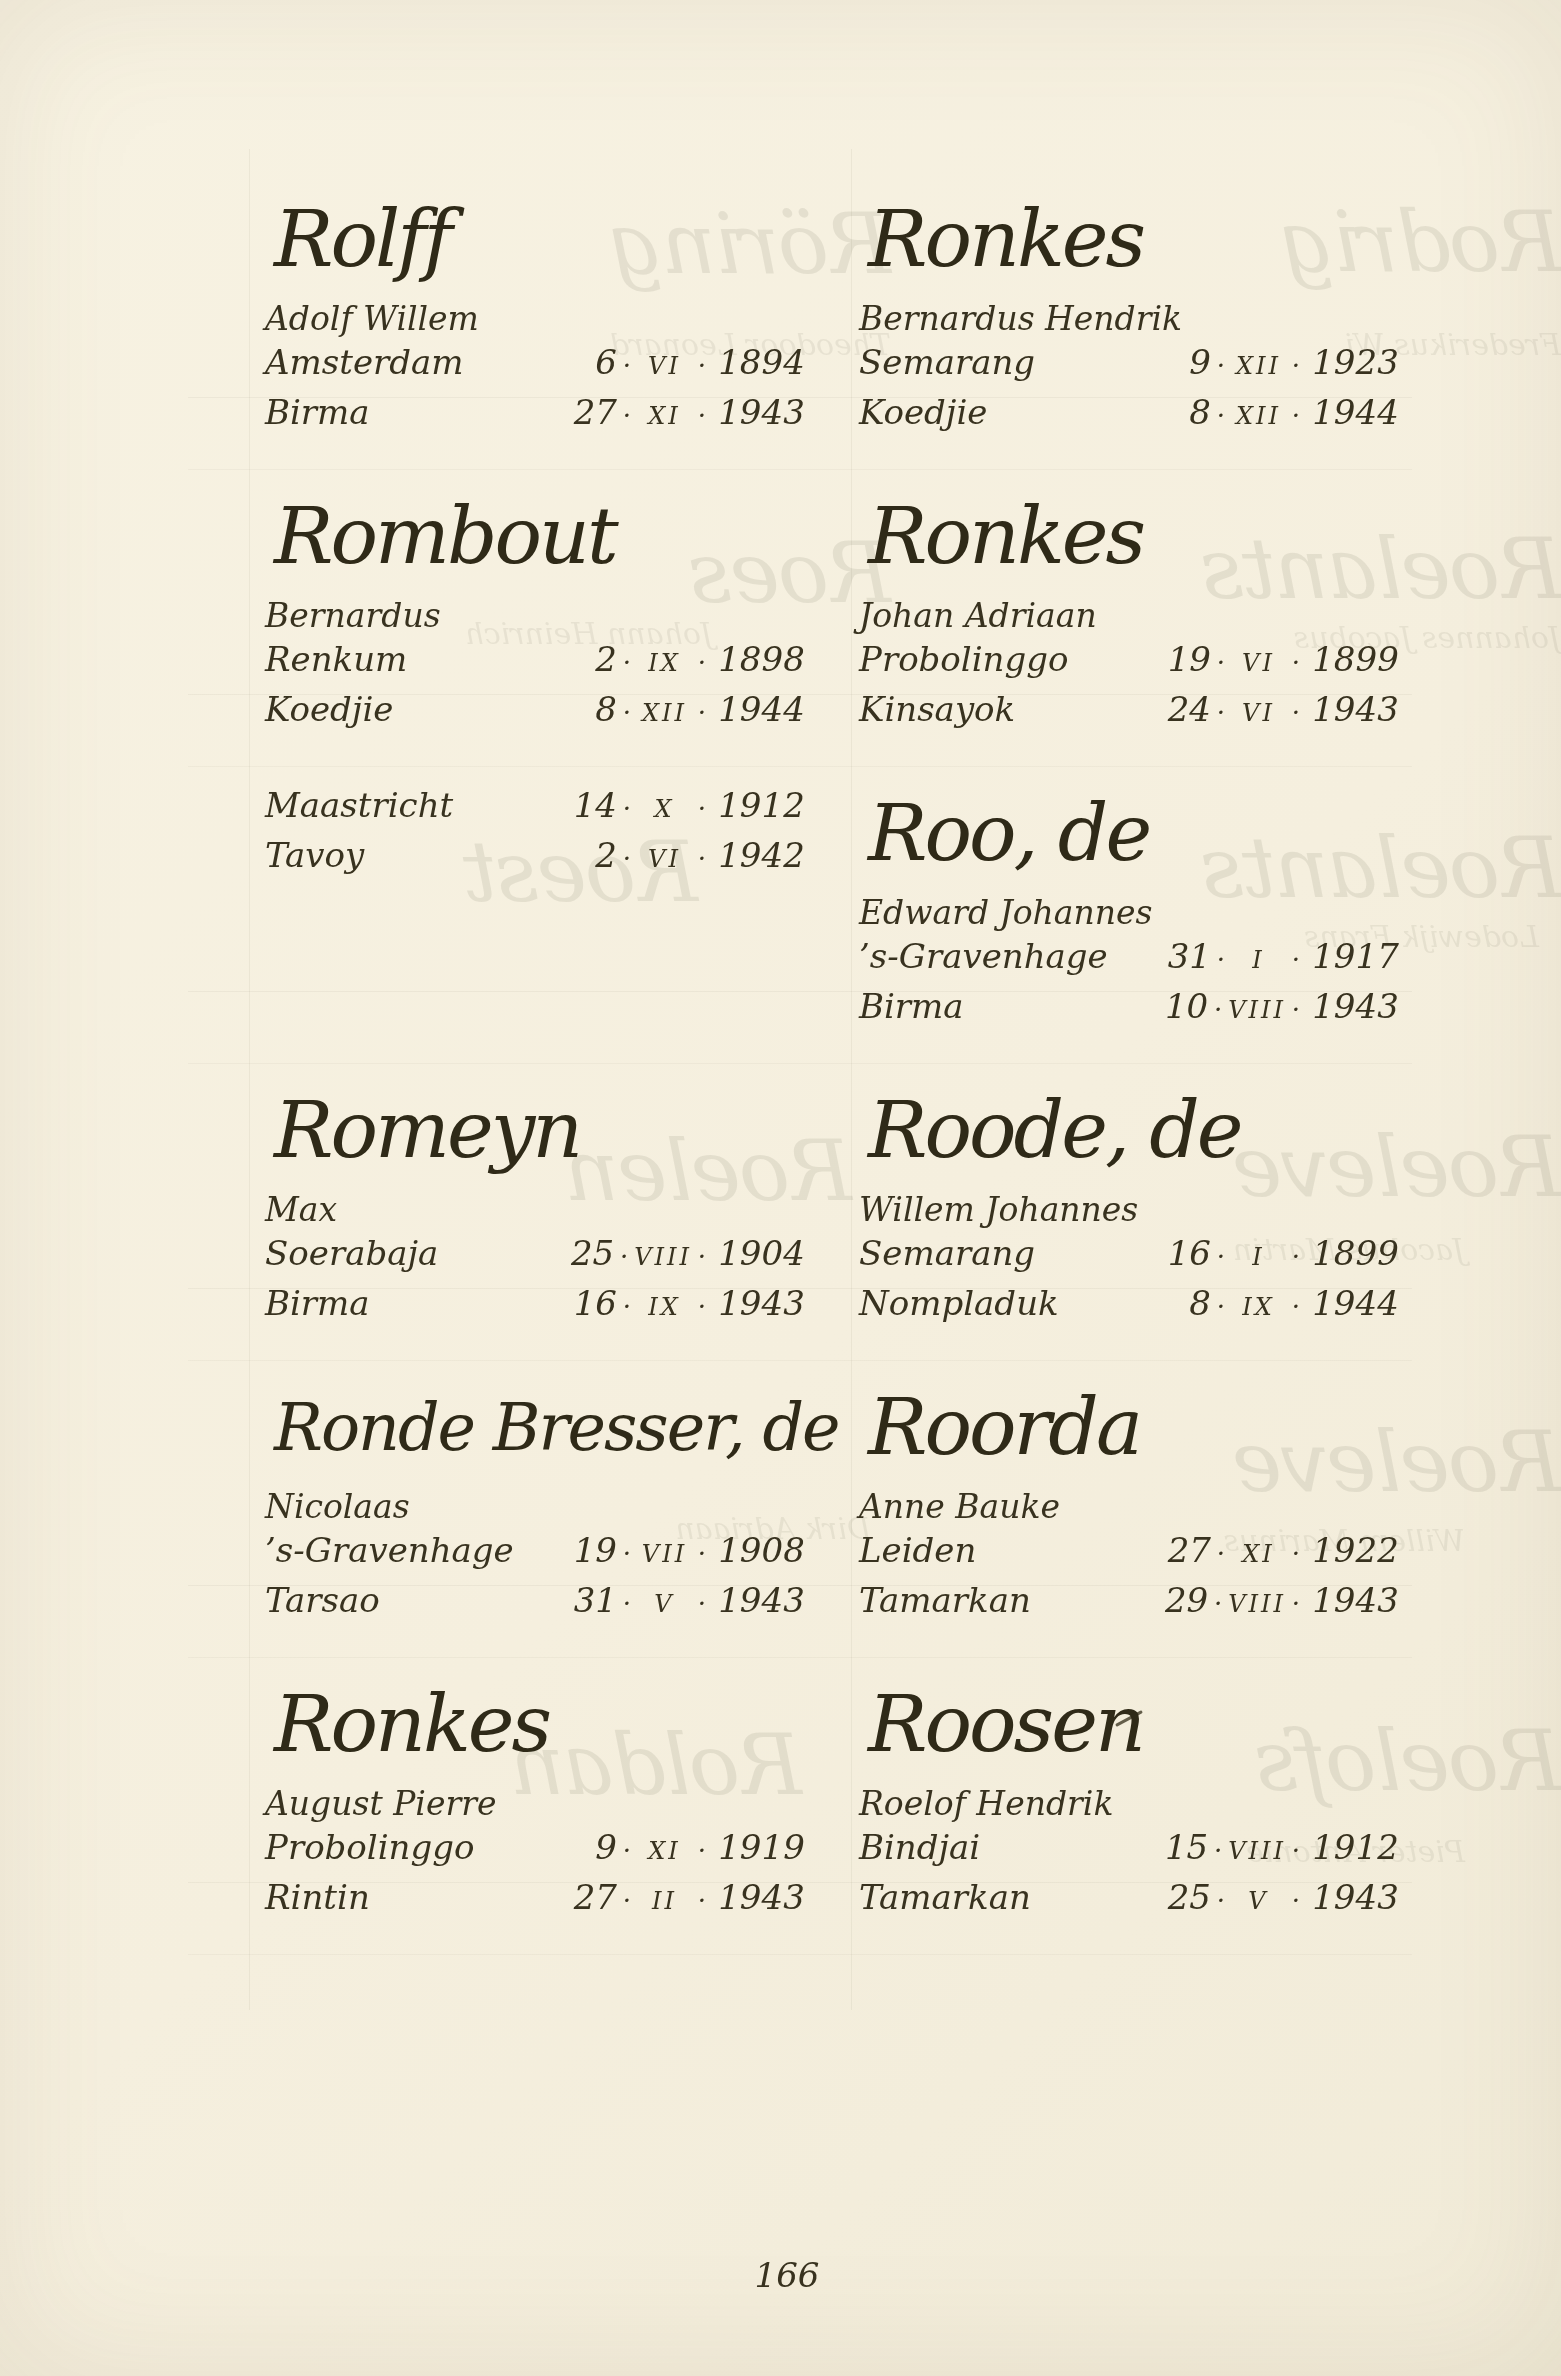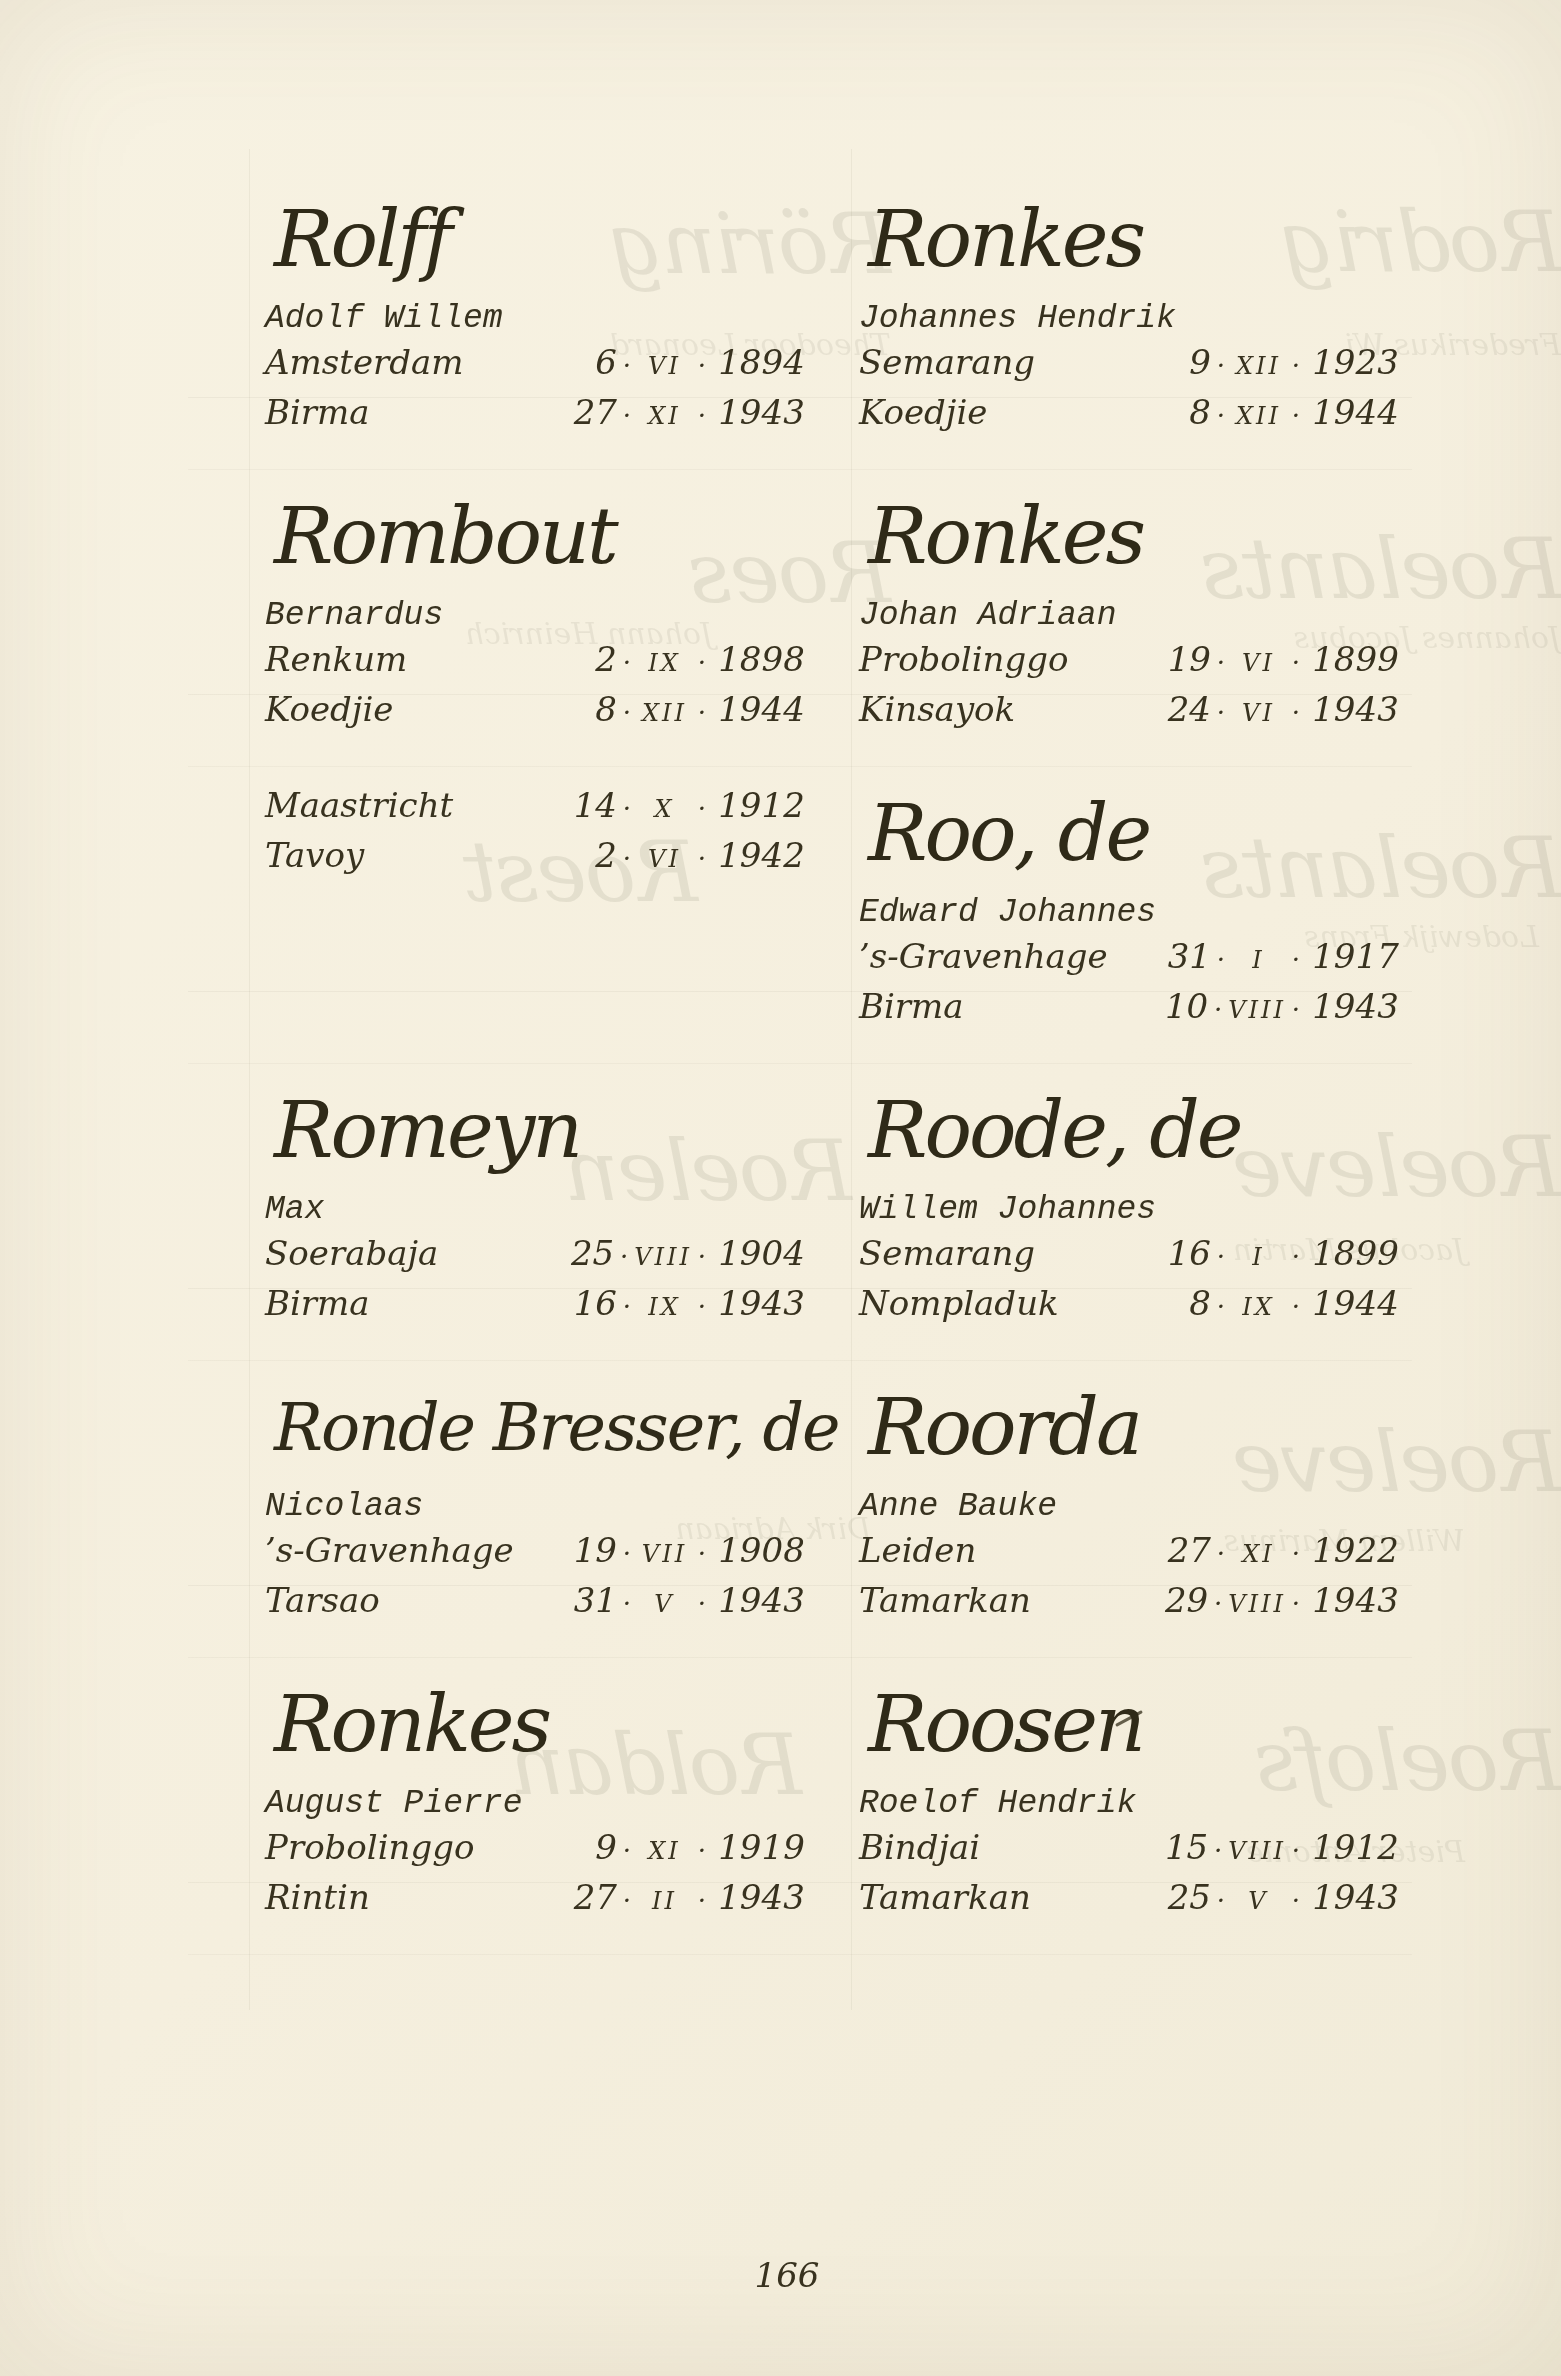--- a/index.html
+++ b/index.html
@@ -29,21 +29,21 @@
   
   .col{position:absolute;top:188px;width:546px;}
   .col.left{left:265px}.col.right{left:859px}
   .entry{height:297px;}
   .surname{
     font-size:79px;line-height:103px;margin:0 0 8px 9px;
     font-weight:normal;letter-spacing:-3px;white-space:nowrap;
     color:#2f2a18;
   }
   .col.left .entry:nth-child(5) .surname{font-size:65px;letter-spacing:-2px;}
-  .given{font-size:33px;line-height:40px;white-space:nowrap;font-family:Liberation Mono, monospace;}
+  .given{font-size:33px;line-height:40px;white-space:nowrap;}
   .col.left .entry:nth-child(3) .given{font-size:29px;letter-spacing:-0.5px;}
   .line{display:flex;justify-content:space-between;align-items:baseline;font-size:34px;line-height:46px;}
   .line.death{}
   .place{white-space:nowrap;}
   .date{display:flex;align-items:baseline;white-space:nowrap;}
   .date .day{min-width:48px;text-align:right;}
   .date .dot{min-width:20px;text-align:center;font-size:26px;}
   .date .mon{min-width:55px;text-align:center;font-size:24px;letter-spacing:3px;}
   .date .year{min-width:99px;text-align:center;}
 
@@ -259,21 +259,21 @@
         </span>
       </div>
     </article>
 
   </div>
 
   <div class="col right">
 
     <article class="entry">
       <h2 class="surname">Ronkes</h2>
-      <div class="given">Johannes Hendrik</div>
+      <div class="given">Bernardus Hendrik</div>
       <div class="line">
         <span class="place">Semarang</span>
         <span class="date">
           <span class="day">9</span>
           <span class="dot">·</span>
           <span class="mon">XII</span>
           <span class="dot">·</span>
           <span class="year">1923</span>
         </span>
       </div>

